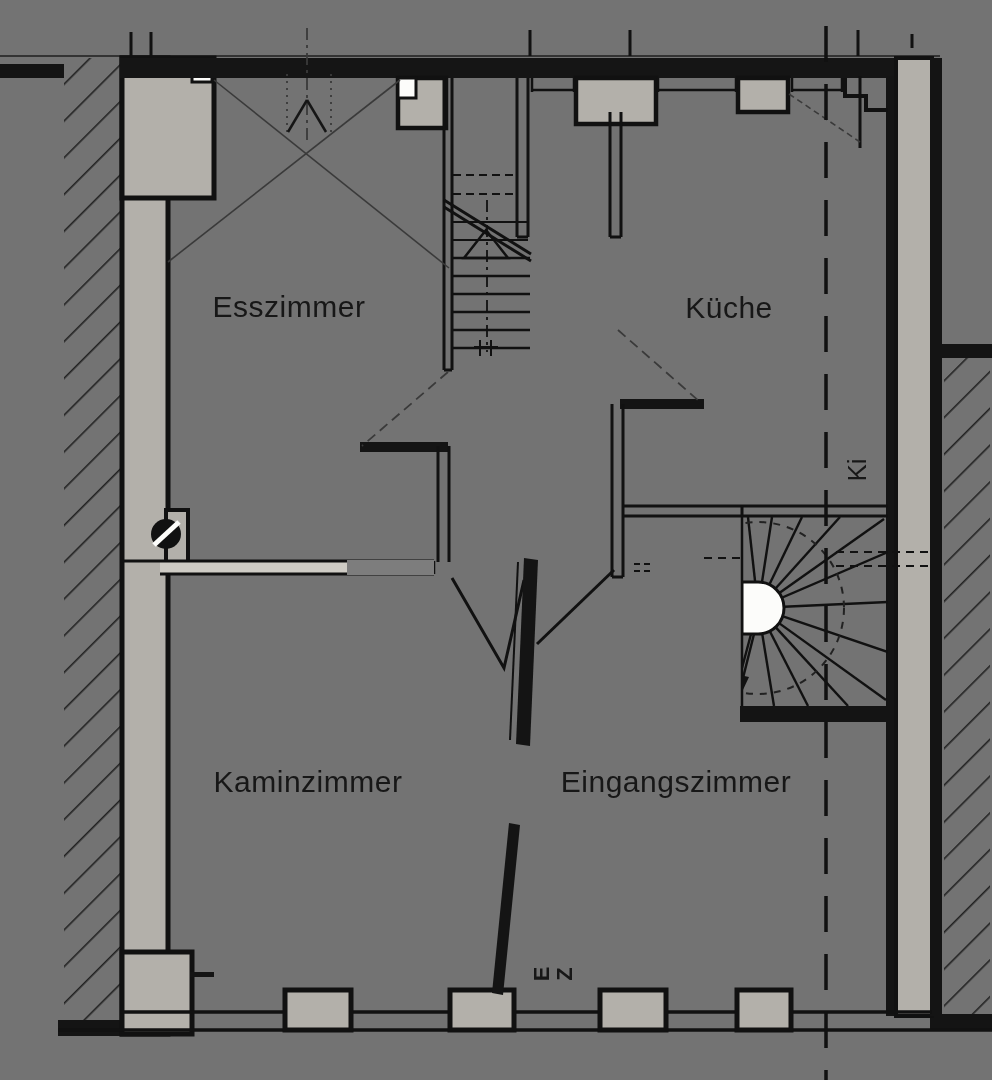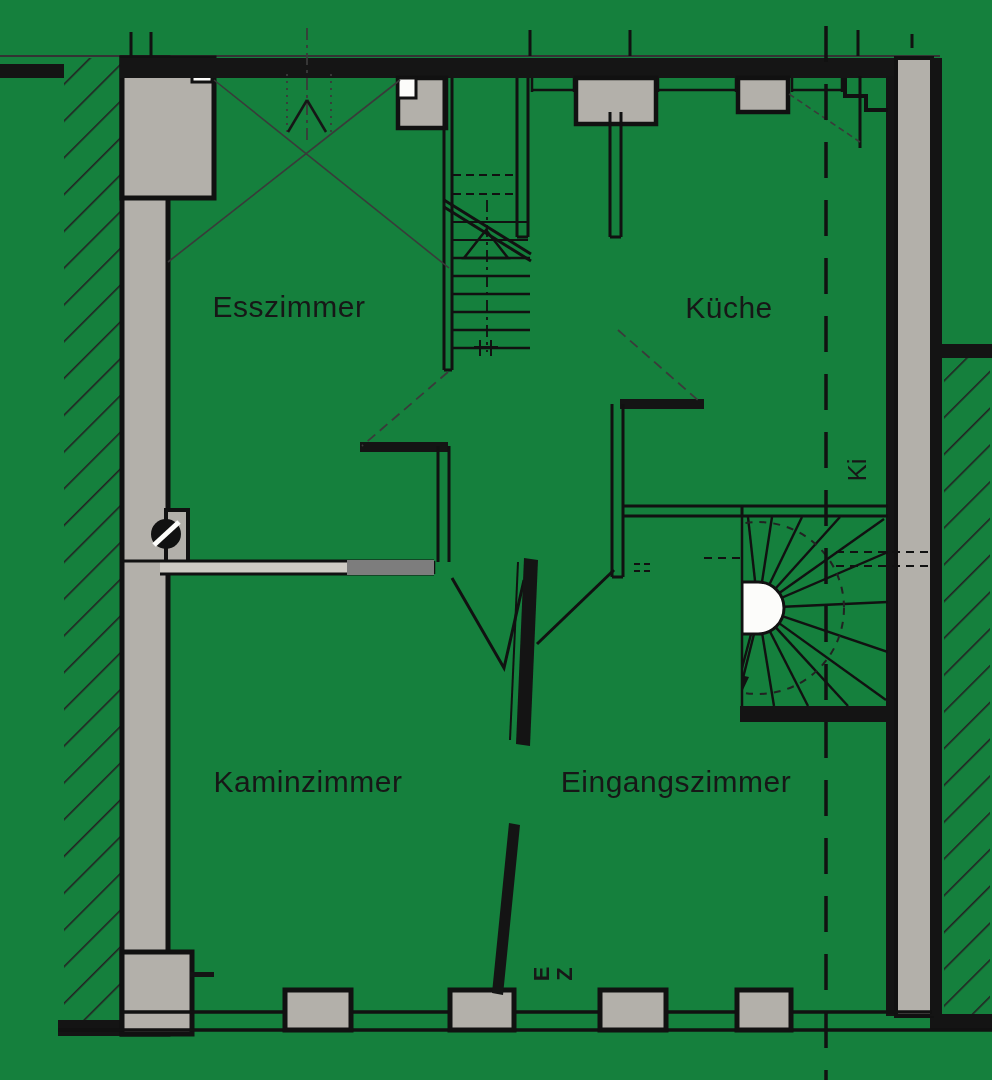--- a/index.html
+++ b/index.html
@@ -1,16 +1,16 @@
 <!DOCTYPE html>
 <html><head>
 <meta charset="utf-8">
 <style>
   html,body{margin:0;padding:0;background:#ffffff;}
-  .stage{position:relative;width:992px;height:1080px;background:#15803d;overflow:hidden;}
+  .stage{position:relative;width:992px;height:1080px;background:#737373;overflow:hidden;}
   svg{position:absolute;left:0;top:0;}
   svg text{font-family:"Liberation Sans",sans-serif;fill:#171717;}
   .room-label{font-size:30px;letter-spacing:0.5px;}
   .side-label{font-size:26px;}
   .small-label{font-size:22px;font-weight:bold;}
 </style>
 </head>
 <body>
 
 <div class="stage">

